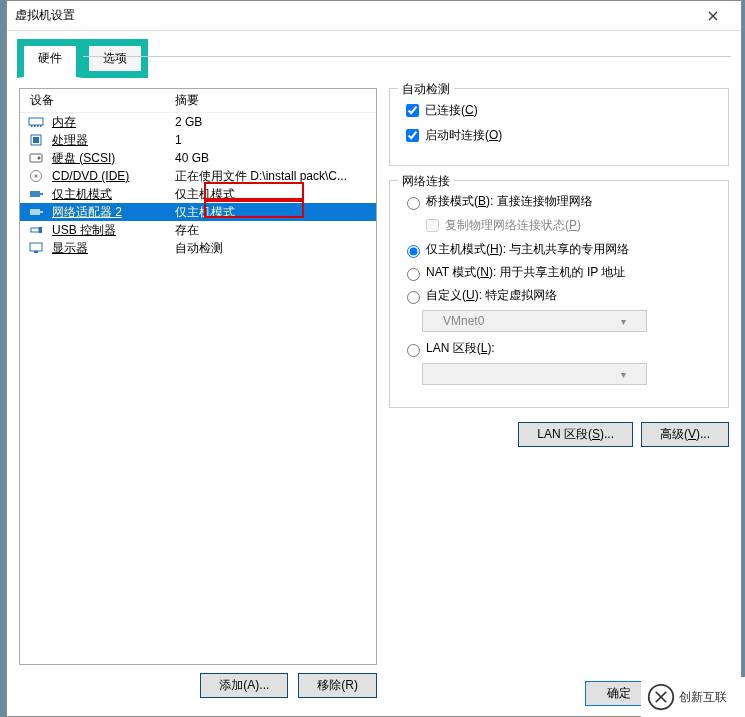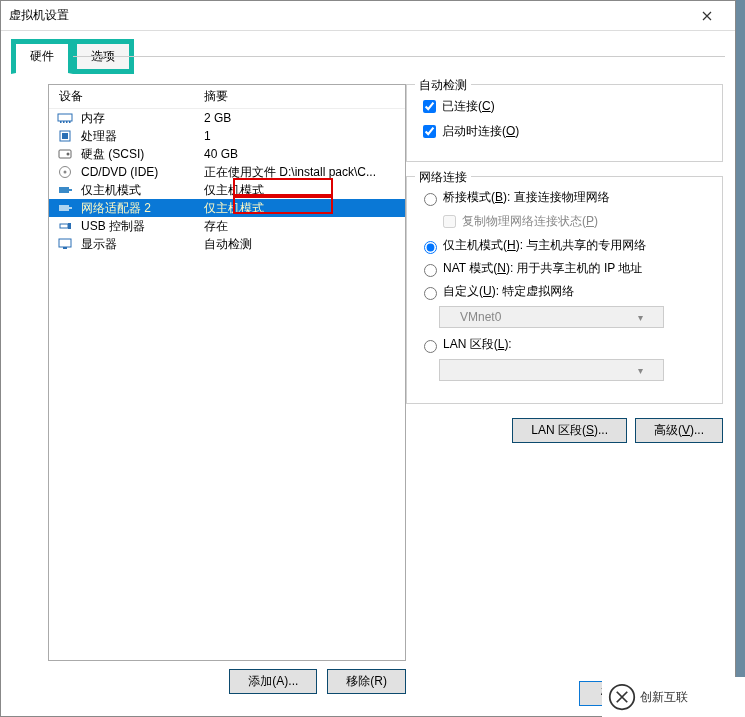--- a/index.html
+++ b/index.html
@@ -1,39 +1,39 @@
 <!DOCTYPE html>
 <html><head>
 <meta charset="utf-8">
 <style>
 * { box-sizing: border-box; font-family: "Microsoft YaHei", "Segoe UI", sans-serif; font-size: 12px; }
 body { margin: 0; background: #6b8aa0; width: 745px; height: 717px; overflow: hidden; position: relative; }
-.window { position: absolute; left: 0; top: 0; width: 736px; height: 717px; background: #fff; border: 1px solid #888; }
+.window { position: absolute; left: 6px; top: 0; width: 736px; height: 717px; background: #fff; border: 1px solid #888; }
 .titlebar { height: 30px; display: flex; align-items: center; justify-content: space-between; padding: 0 8px 0 8px; border-bottom: 1px solid #ddd; }
 .title-text { font-size: 12px; }
 .close-btn { width: 40px; height: 28px; display: flex; align-items: center; justify-content: center; cursor: pointer; }
 .close-btn svg { width: 10px; height: 10px; }
 
 .tabs { display: flex; padding: 8px 10px 0 10px; }
-.tab { padding: 4px 14px; border: 5px solid #14b8a6; background: #fff; margin-right: -1px; cursor: pointer; }
+.tab { padding: 4px 14px; border: 7px solid #14b8a6; background: #fff; margin-right: -1px; cursor: pointer; }
 .tab.active { border-bottom: 1px solid #fff; position: relative; z-index: 2; }
 .tab.inactive { background: #f5f5f5; }
 .tab-panel-border { position: absolute; left: 10px; top: 55px; right: 10px; height: 1px; border-top: 1px solid #ccc; z-index: 1; }
 
-.content { display: flex; padding: 10px 12px; height: 630px; margin-left: 35px; }
+.content { display: flex; padding: 10px 12px; gap: 12px; height: 630px; }
 .left-pane { width: 358px; display: flex; flex-direction: column; }
 .device-list { flex: 1; border: 1px solid #aaa; background: #fff; }
 .list-header { display: flex; border-bottom: 1px solid #eee; padding: 3px 0; }
 .list-header .col1 { width: 155px; padding-left: 10px; }
 .list-header .col2 { flex: 1; }
 .list-body { }
 .row { display: flex; align-items: center; height: 18px; padding: 0; cursor: pointer; }
 .row.selected { background: #0a78d6; color: #fef9c3; }
 .row .icon-cell { width: 32px; display: flex; justify-content: center; align-items: center; }
-.row .name-cell { width: 123px; }
+.row .name-cell { width: 123px; text-decoration: underline; }
 .row .summary-cell { flex: 1; position: relative; }
 .redbox { position: absolute; border: 2px solid #d00; pointer-events: none; }
 .redbox1 { left: 184px; top: 93px; width: 100px; height: 18px; }
 .redbox2 { left: 184px; top: 111px; width: 100px; height: 18px; }
 
 .btn-row { display: flex; justify-content: flex-end; gap: 10px; margin-top: 8px; }
 .btn { padding: 3px 18px; border: 1px solid #0c4a6e; background: #e1e1e1; cursor: pointer; min-width: 68px; text-align: center; }
 
 .right-pane { flex: 1; }
 .group { border: 1px solid #d0d0d0; padding: 12px 12px 14px 12px; margin-bottom: 14px; position: relative; }
@@ -43,21 +43,21 @@
 .radio-sub { margin-left: 20px; margin-bottom: 6px; }
 .radio-sub.disabled { color: #888; }
 .select { width: 225px; height: 22px; border: 1px solid #ccc; background: #f0f0f0; color: #888; padding: 0 20px; display: flex; align-items: center; justify-content: space-between; margin-left: 20px; margin-top: 2px; margin-bottom: 8px; }
 .select .arrow { font-size: 10px; color: #888; }
 .under { text-decoration: underline; }
 .right-btns { display: flex; justify-content: flex-end; gap: 8px; margin-top: 8px; }
 
 .footer { position: absolute; bottom: 10px; right: 12px; display: flex; gap: 8px; }
 .btn-primary { border: 1px solid #0a78d6; }
 
-.logo-corner { position: absolute; right: 0; bottom: 0; width: 143px; height: 40px; background: #fff; display: flex; align-items: center; padding-left: 6px; }
+.logo-corner { position: absolute; right: 0; bottom: 0; width: 104px; height: 40px; background: #fff; display: flex; align-items: center; padding-left: 6px; }
 .logo-corner svg { width: 28px; height: 28px; }
 .logo-text { font-size: 12px; color: #333; margin-left: 4px; }
 
 .ico { width: 16px; height: 14px; }
 </style>
 </head>
 <body>
 
 <div class="window">
   <div class="titlebar">

